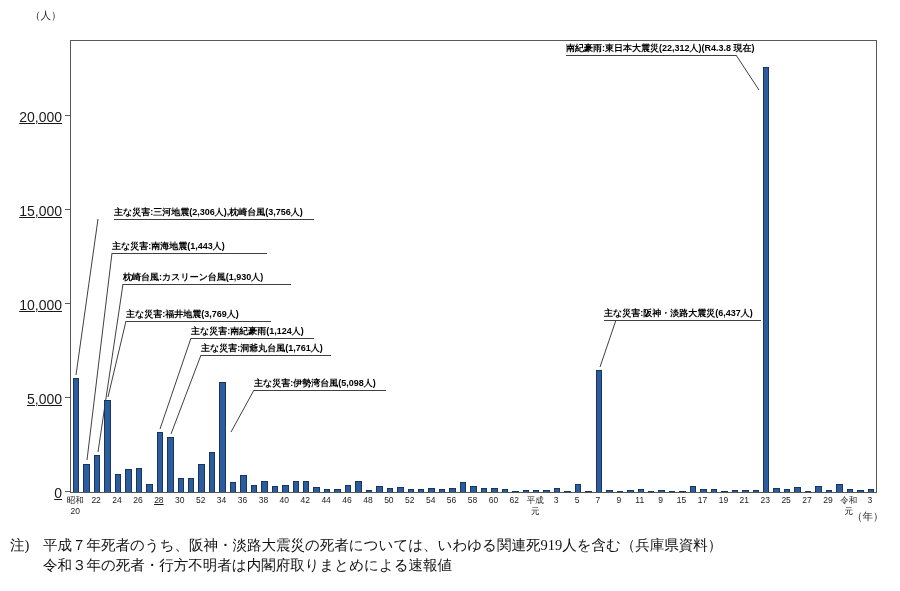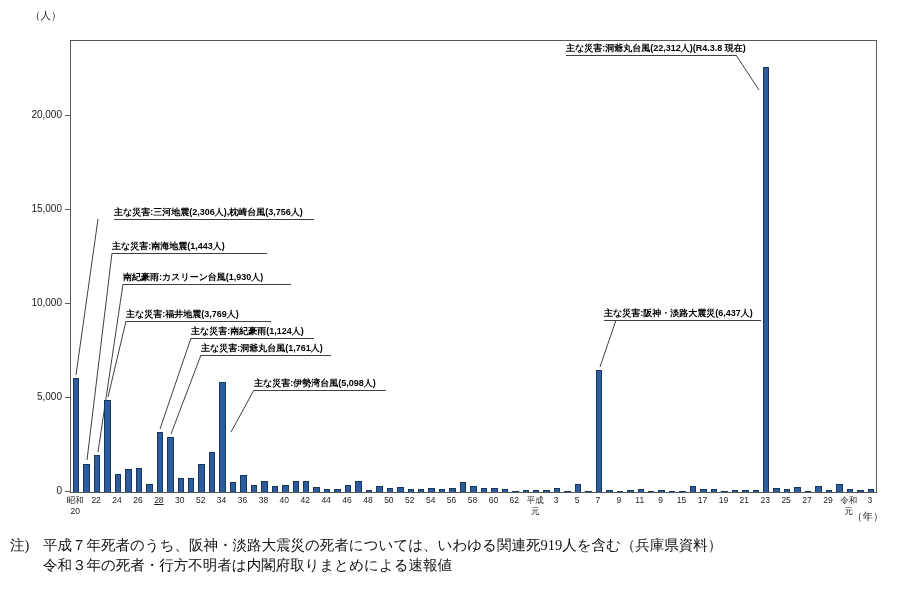--- a/index.html
+++ b/index.html
@@ -7,21 +7,21 @@
           font-family:"Liberation Sans","DejaVu Sans",sans-serif;color:#1a1a1a;}
   .unit-y{position:absolute;left:30px;top:9px;font-size:10.5px;color:#1a1a1a;}
   .unit-x{position:absolute;left:852px;top:510px;font-size:10.5px;color:#1a1a1a;}
   .plot{position:absolute;left:70px;top:40px;width:805px;height:451px;
         border:1px solid #595959;box-sizing:content-box;background:#fff;}
   .leaders{position:absolute;left:0;top:0;pointer-events:none;}
   .bars-layer{position:absolute;left:0;top:0;width:805px;height:451px;}
   .bar{position:absolute;bottom:0;width:6.5px;background:#2d5c9e;
        border:1px solid #16365c;border-bottom:none;box-sizing:border-box;}
   .y-labels{position:absolute;left:14px;top:40px;width:48px;height:451px;}
-  .y-label{position:absolute;right:0;font-size:10px;color:#1a1a1a;white-space:nowrap;}
+  .y-label{position:absolute;right:0;font-size:14px;color:#1a1a1a;white-space:nowrap;text-decoration:underline;}
   .y-ticks{position:absolute;left:65px;top:40px;width:5px;height:452px;}
   .y-tick{position:absolute;left:0;width:5px;height:1px;background:#595959;}
   .x-labels{position:absolute;left:70px;top:495px;width:805px;height:26px;}
   .x-label{position:absolute;transform:translateX(-50%);font-size:8.5px;line-height:10.5px;
            color:#1a1a1a;white-space:pre-line;text-align:center;}
   .anno{position:absolute;font-size:9px;font-weight:bold;line-height:12px;height:13px;
         white-space:nowrap;border-bottom:1px solid #404040;color:#000;}
   .note{position:absolute;left:10px;top:536px;width:884px;display:flex;
         font-family:"Liberation Serif","DejaVu Serif",serif;font-size:14.5px;
         line-height:19.5px;color:#111;}
@@ -139,27 +139,27 @@
         <div class="bar" style="left: 744.25px; height: 6px; background: rgb(45, 92, 158); border-color: rgb(22, 54, 92);"></div>
         <div class="bar" style="left: 754.7px; height: 2px; background: rgb(45, 92, 158); border-color: rgb(22, 54, 92);"></div>
         <div class="bar" style="left: 765.16px; height: 8px; background: rgb(45, 92, 158); border-color: rgb(22, 54, 92);"></div>
         <div class="bar" style="left: 775.61px; height: 3px; background: rgb(45, 92, 158); border-color: rgb(22, 54, 92);"></div>
         <div class="bar" style="left: 786.07px; height: 2px; background: rgb(45, 92, 158); border-color: rgb(22, 54, 92);"></div>
         <div class="bar" style="left: 796.52px; height: 3px; background: rgb(45, 92, 158); border-color: rgb(22, 54, 92);"></div>
       </div>
 
     <div class="anno" style="left:43px;top:165px;width:200px">主な災害:三河地震(2,306人),枕崎台風(3,756人)</div>
     <div class="anno" style="left:41px;top:199px;width:155px">主な災害:南海地震(1,443人)</div>
-    <div class="anno" style="left:52px;top:230px;width:168px">南紀豪雨:カスリーン台風(1,930人)</div>
+    <div class="anno" style="left:52px;top:230px;width:168px">枕崎台風:カスリーン台風(1,930人)</div>
     <div class="anno" style="left:55px;top:267px;width:145px">主な災害:福井地震(3,769人)</div>
     <div class="anno" style="left:120px;top:284px;width:123px">主な災害:南紀豪雨(1,124人)</div>
     <div class="anno" style="left:130px;top:301px;width:130px">主な災害:洞爺丸台風(1,761人)</div>
     <div class="anno" style="left:183px;top:336px;width:132px">主な災害:伊勢湾台風(5,098人)</div>
     <div class="anno" style="left:533px;top:266px;width:157px">主な災害:阪神・淡路大震災(6,437人)</div>
-    <div class="anno" style="left:495px;top:1px;width:170px">主な災害:洞爺丸台風(22,312人)(R4.3.8 現在)</div>
+    <div class="anno" style="left:495px;top:1px;width:170px">南紀豪雨:東日本大震災(22,312人)(R4.3.8 現在)</div>
   </div>
 
   <div class="x-labels">
       <div class="x-label" style="left: 5.23px; top: 0px;">昭和
 20</div>
       <div class="x-label" style="left: 26.14px; top: 0px;">22</div>
       <div class="x-label" style="left: 47.05px; top: 0px;">24</div>
       <div class="x-label" style="left: 67.95px; top: 0px;">26</div>
       <div class="x-label" style="left: 88.86px; top: 0px; text-decoration: underline;">28</div>
       <div class="x-label" style="left: 109.77px; top: 0px;">30</div>

